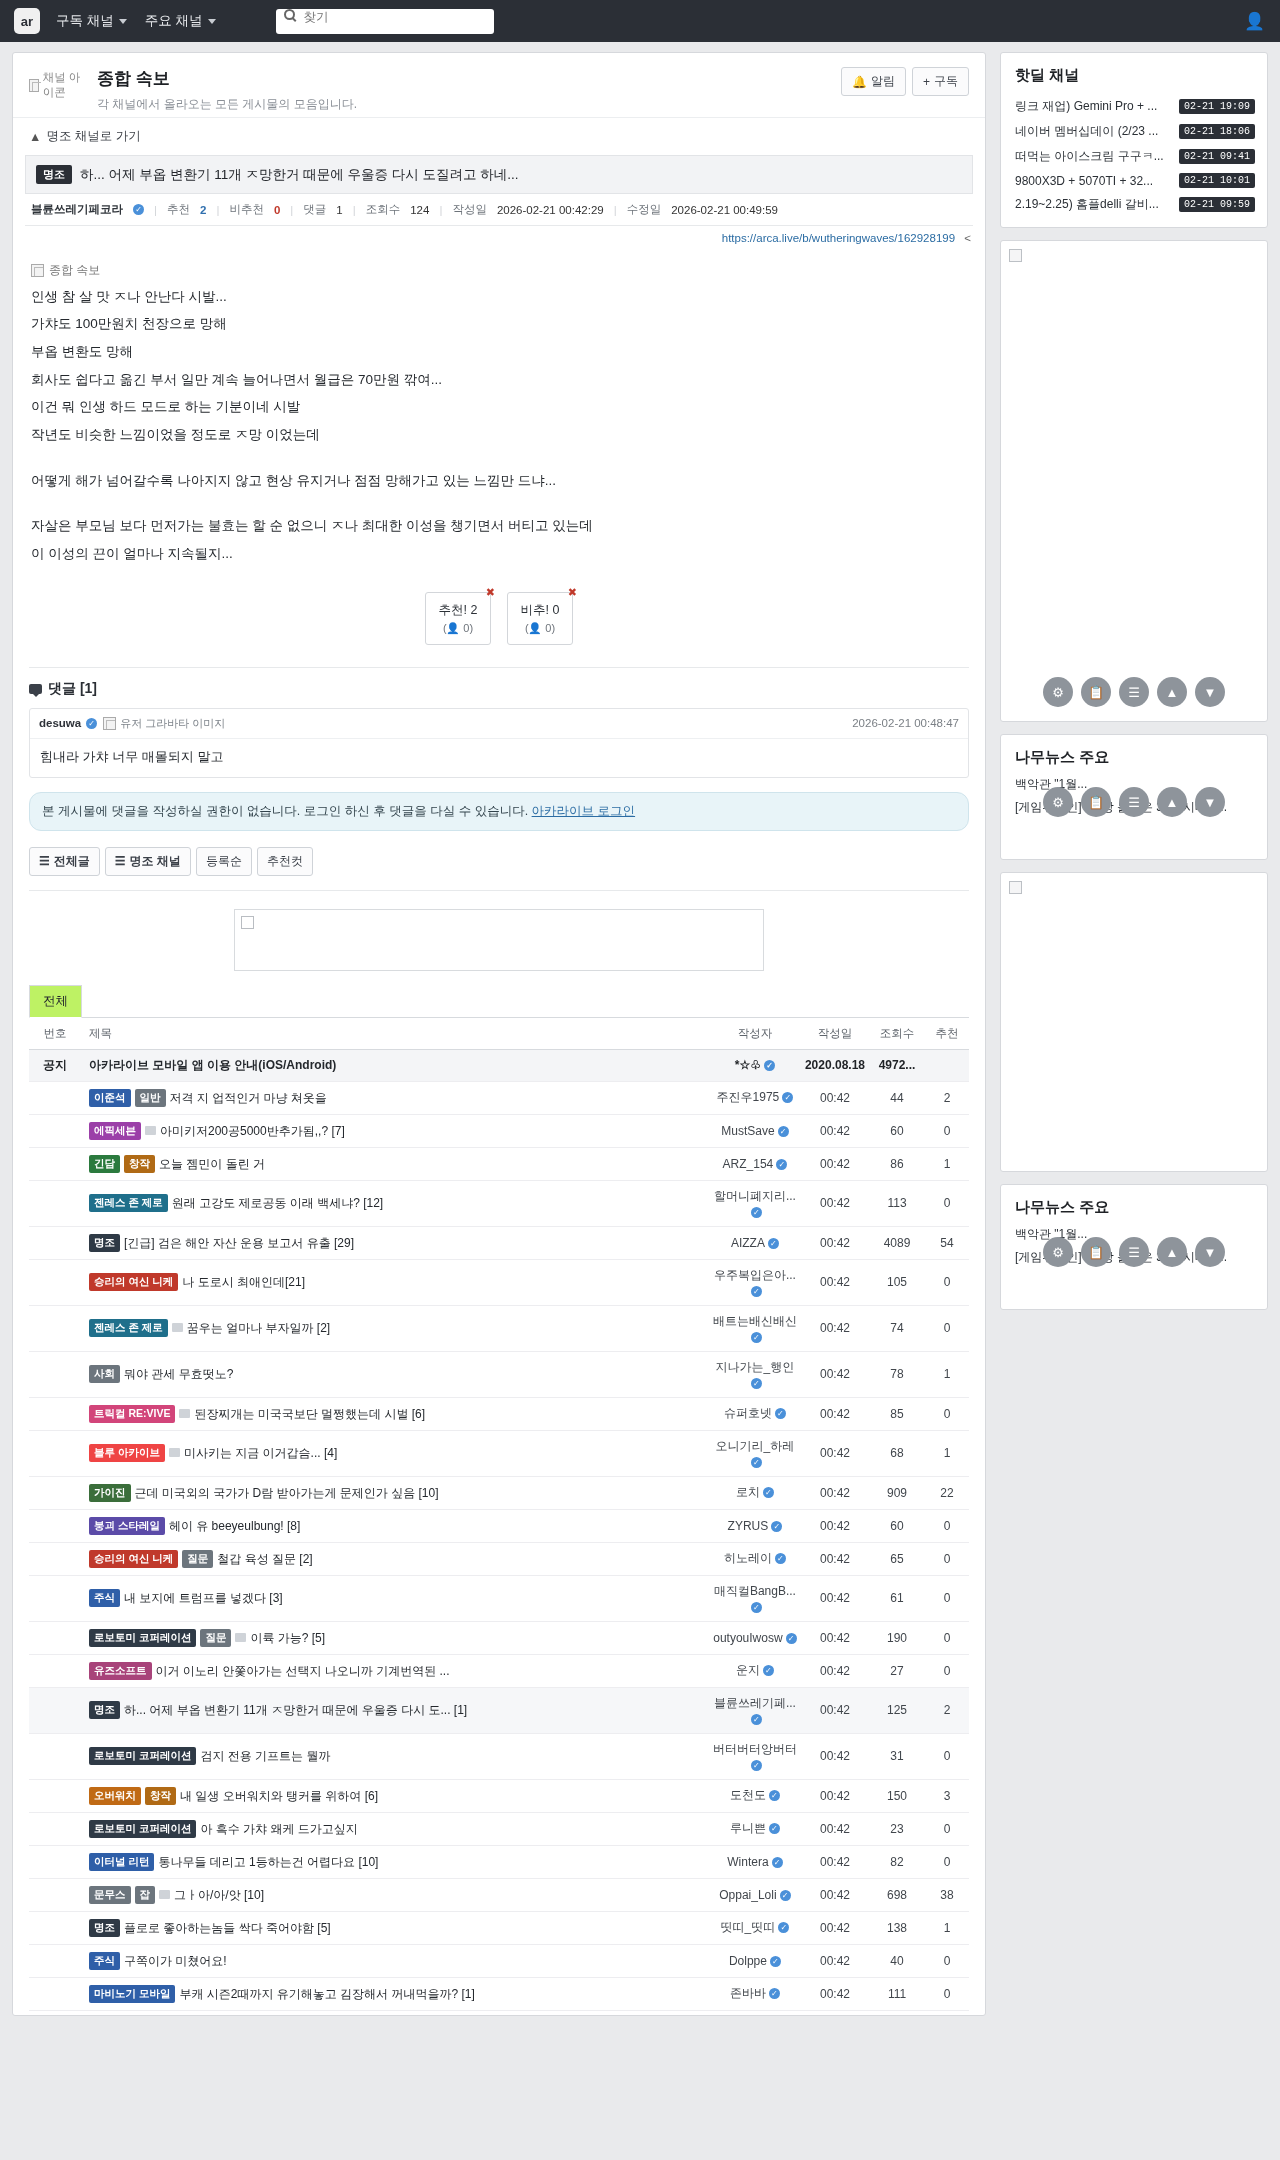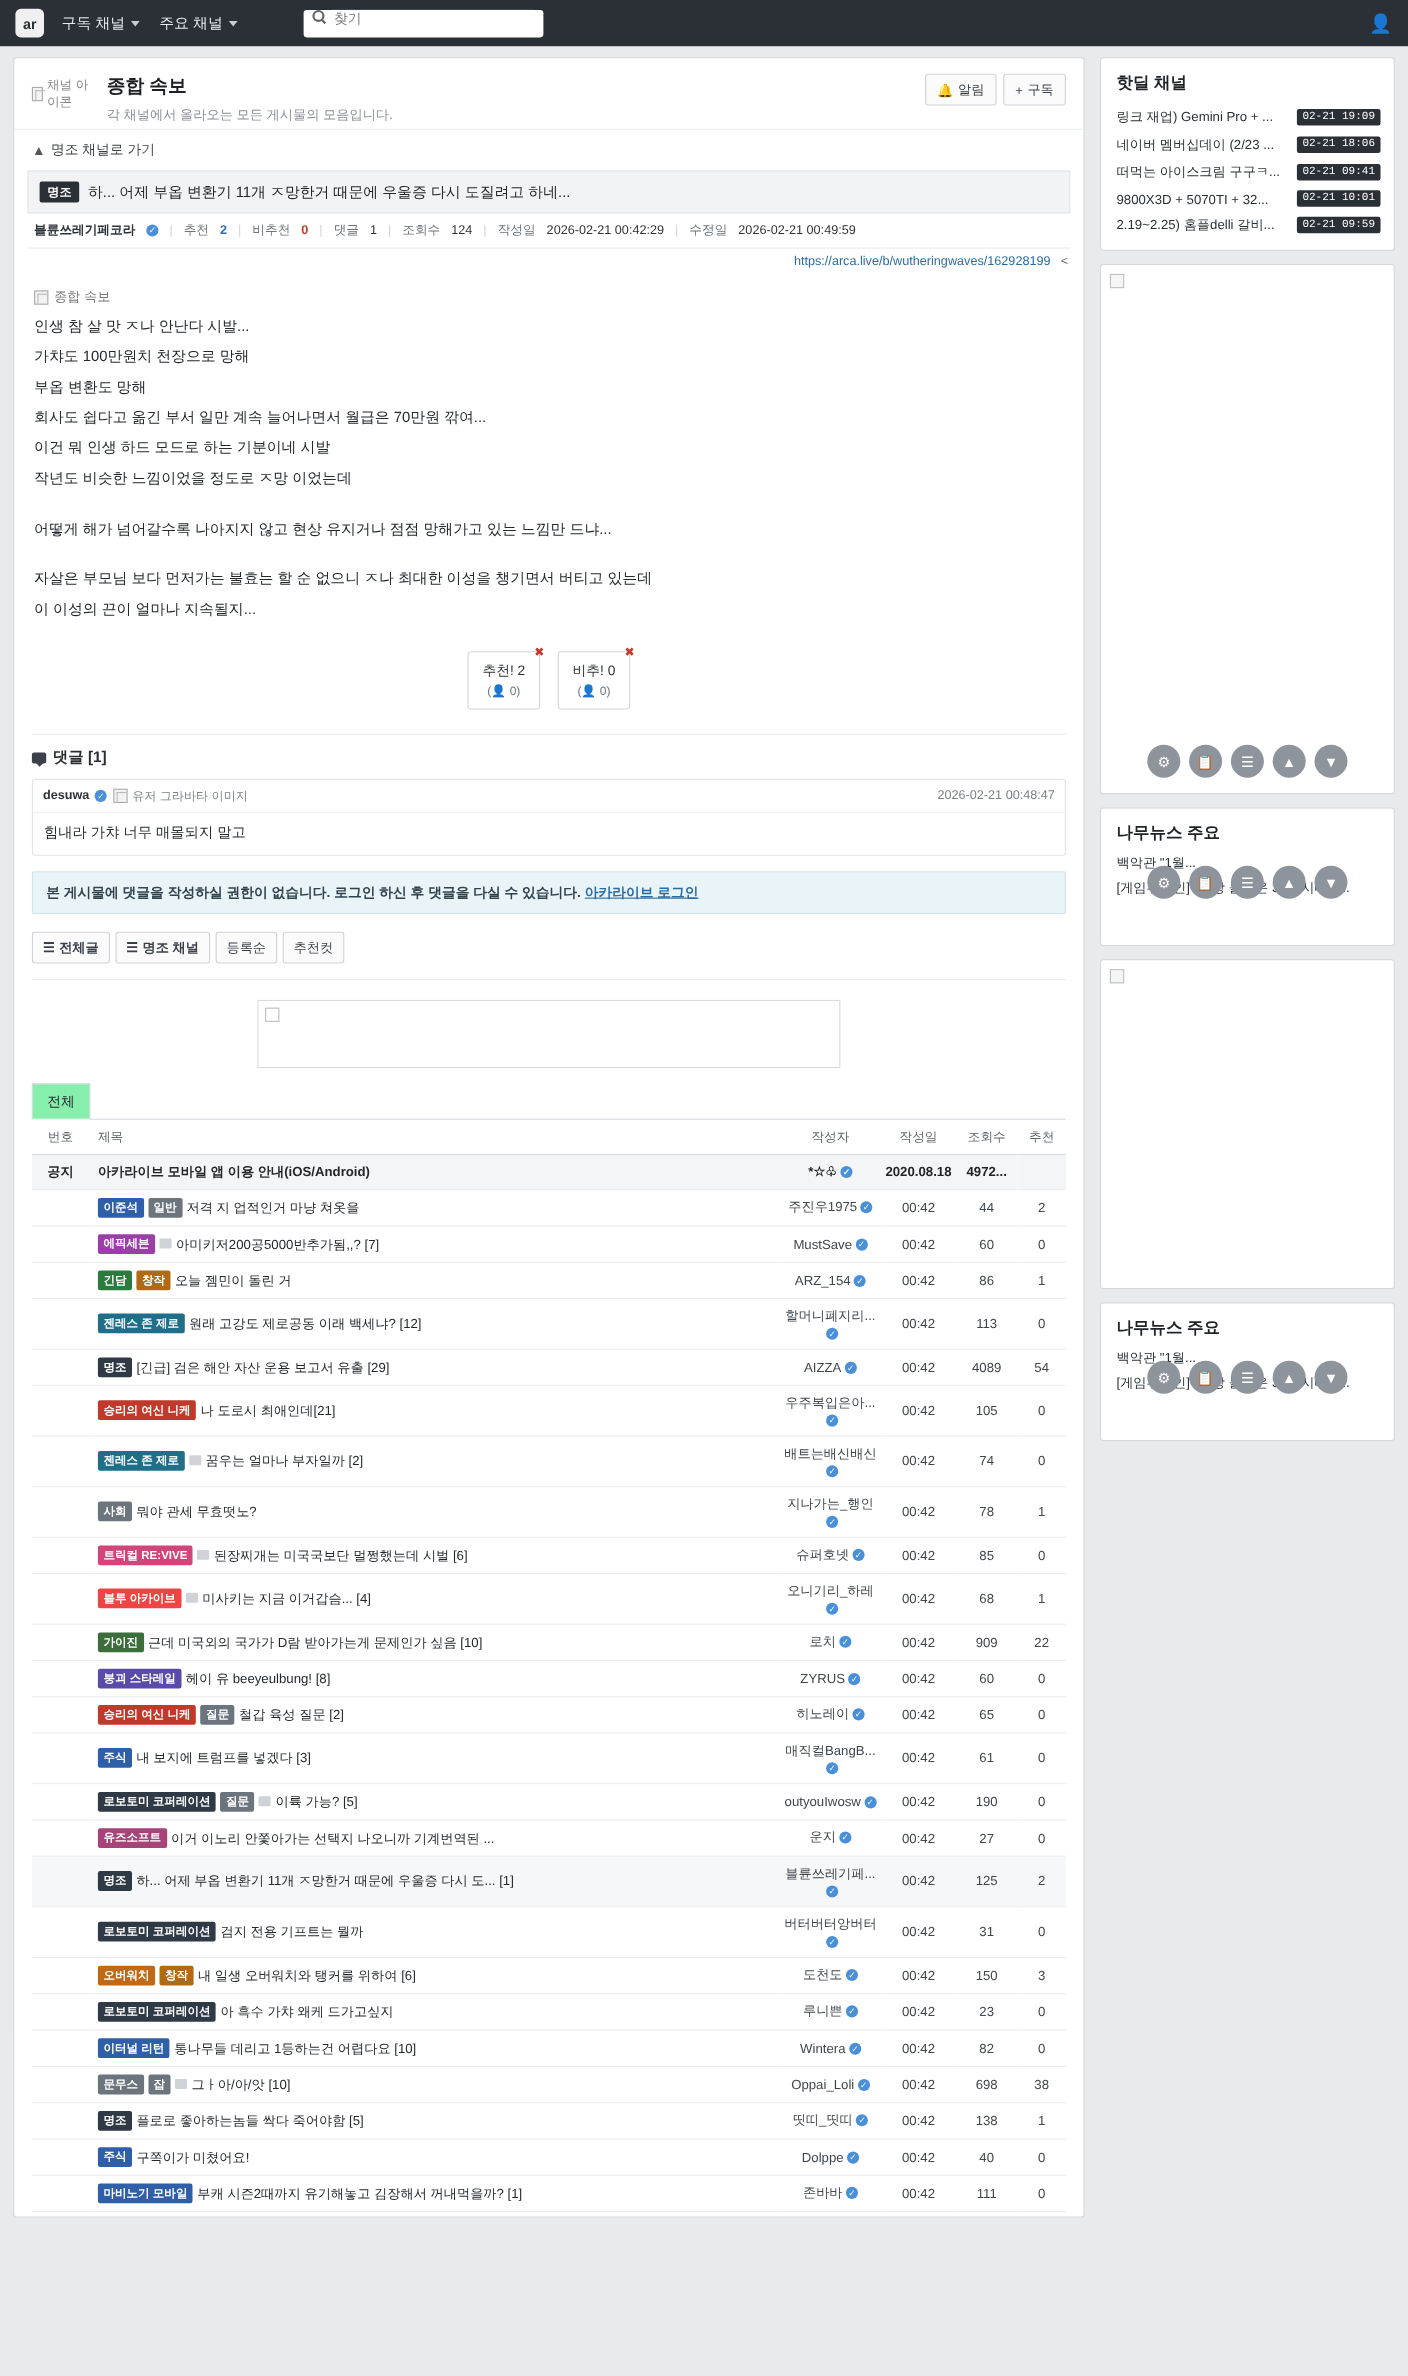--- a/index.html
+++ b/index.html
@@ -123,33 +123,33 @@
     margin:0 16px; border:1px solid #e2e4e7; border-radius:3px;
   }
   .cmt-top { display:flex; align-items:center; padding:7px 9px; border-bottom:1px solid #eef0f2; font-size:11.5px;}
   .cmt-user { font-weight:bold; color:#2e3239; margin-right:5px;}
   .cmt-av { font-size:11px; color:#7d838a; display:flex;align-items:center;gap:4px;}
   .cmt-date { margin-left:auto; color:#7b8086; }
   .cmt-body { padding:9px 10px 11px 10px; font-size:13px; color:#262a2f;}
 
   .notice {
     margin:14px 16px 0 16px; background:#e8f4f8; border:1px solid #cfe4ec;
-    padding:10px 12px; font-size:12.5px; color:#31424b; border-radius:2px;font-weight:bold;
+    padding:10px 12px; font-size:12.5px; color:#31424b; border-radius:12px;
   }
 
   
   .filters { margin:16px 16px 0 16px; padding-bottom:14px; border-bottom:1px solid #e7e9eb; display:flex; gap:5px; align-items:center;}
   .fbtn { border:1px solid #cfd3d8; background:#fbfbfc; border-radius:3px; font-size:12px; color:#3c4149; padding:5px 9px; display:inline-flex; gap:4px; align-items:center;}
   .fbtn.active { font-weight:bold; }
 
   .ad-slot { margin:18px auto 14px auto; width:530px; height:62px; border:1px solid #d8dbde; background:#fff; position:relative;}
   .ad-slot::after { content:""; position:absolute; left:6px; top:6px; width:11px;height:11px;border:1px solid #b9bdc2;}
 
   .tabrow { margin:6px 16px 0 16px; border-bottom:1px solid #d7dade; }
-  .tab { display:inline-block; padding:7px 13px; border:1px solid #d7dade; border-bottom:1px solid #fff; font-size:12.5px; background:#86efac; margin-bottom:-1px; color:#25282d;}
+  .tab { display:inline-block; padding:7px 13px; border:1px solid #d7dade; border-bottom:1px solid #fff; font-size:12.5px; background:#bef264; margin-bottom:-1px; color:#25282d;}
 
   
   table.list { width:calc(100% - 32px); margin:0 16px; border-collapse:collapse; font-size:12px;}
   table.list th {
     font-weight:normal; color:#5f656c; font-size:11.5px;
     border-bottom:1px solid #d7dade; padding:8px 4px; text-align:center;
   }
   table.list th.t-title, table.list td.c-title { text-align:left; padding-left:8px;}
   table.list td { border-bottom:1px solid #ededf0; padding:7px 4px; text-align:center; color:#41464c;}
   table.list tr.notice-row td { background:#f4f5f7; font-weight:bold; color:#1f2226;}

